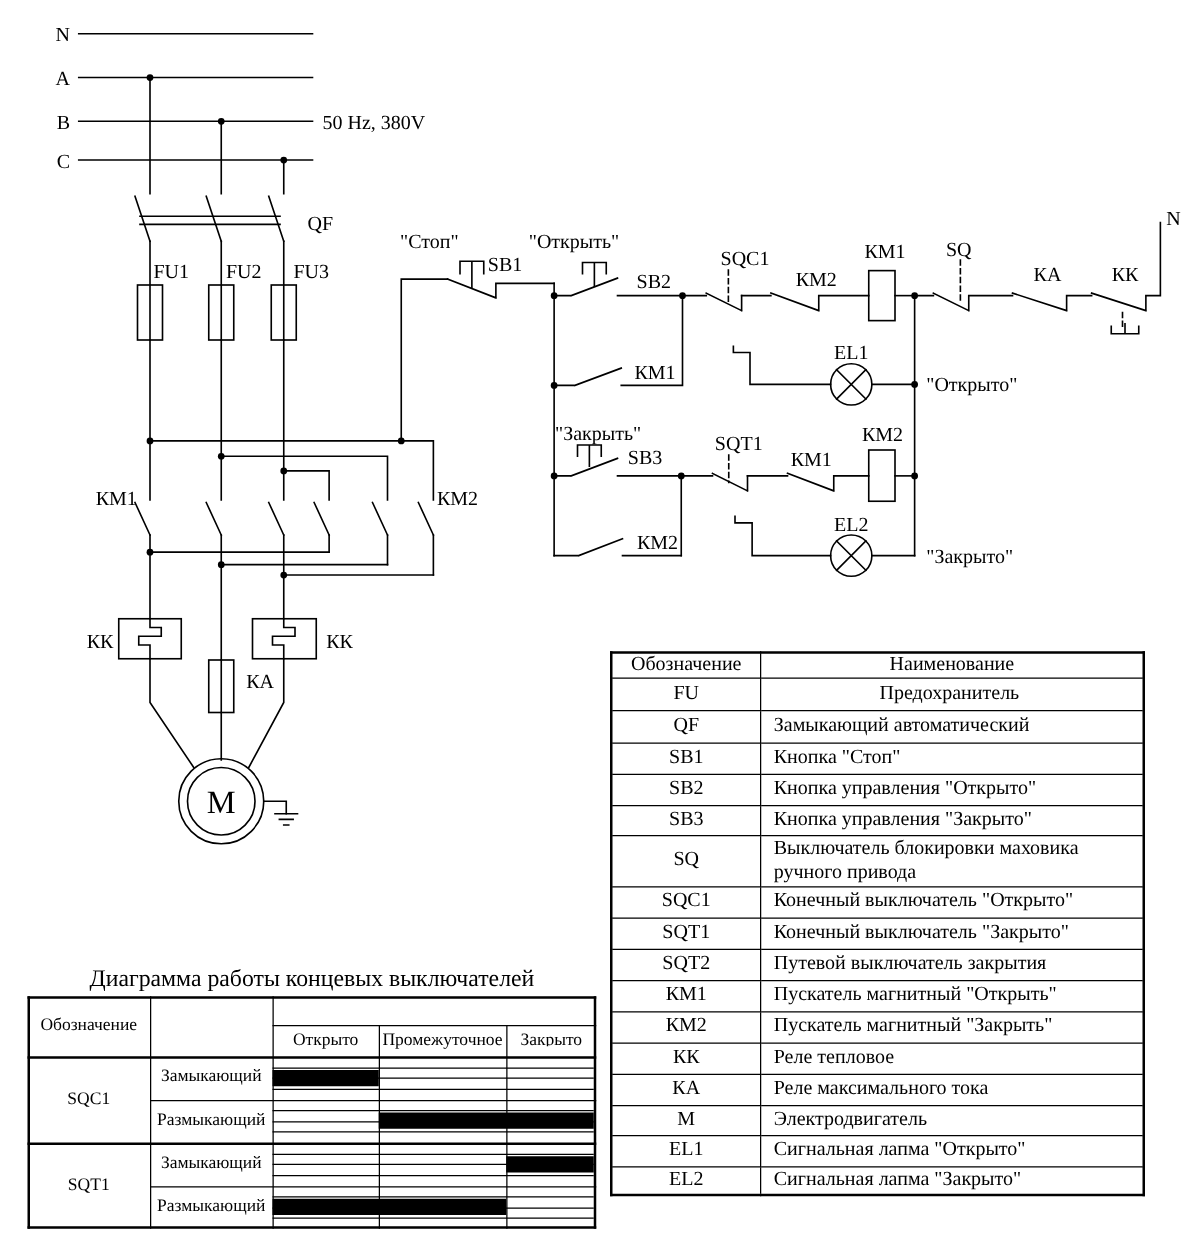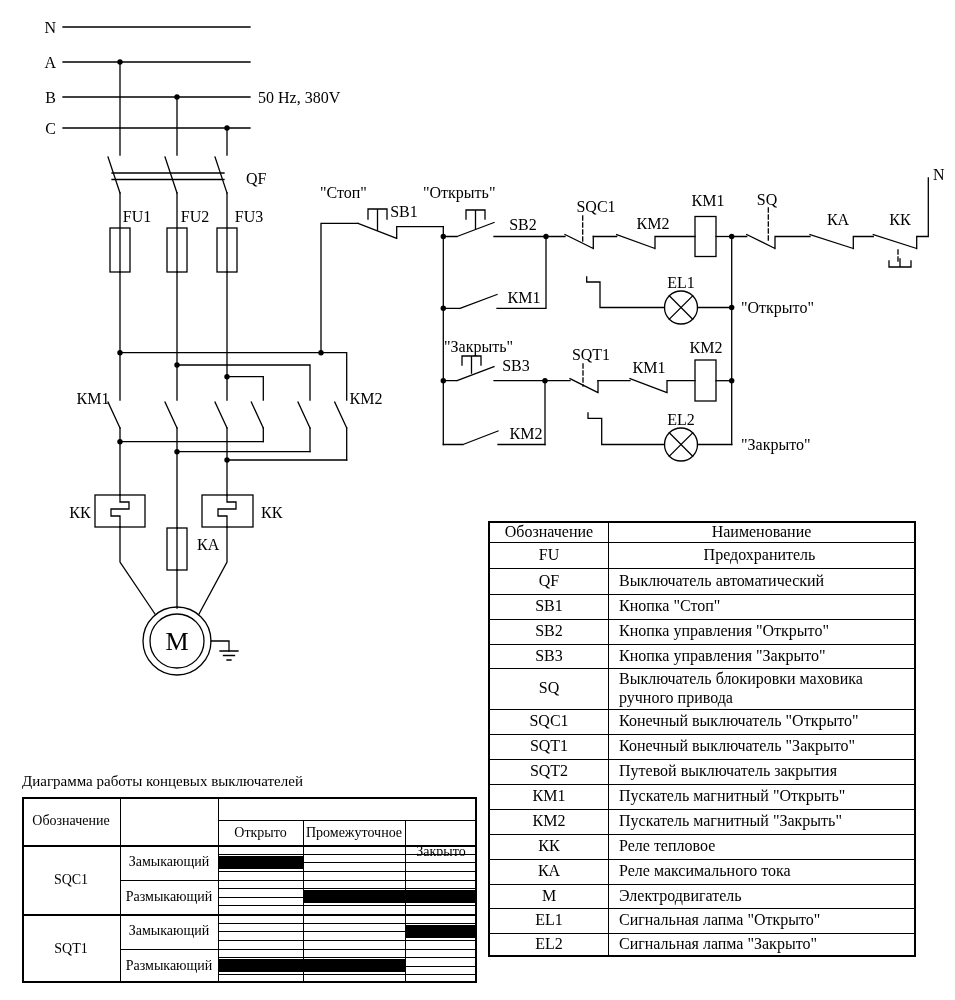--- a/index.html
+++ b/index.html
@@ -5,21 +5,21 @@
   html,body{margin:0;padding:0;background:#fff;}
   .stage{position:relative;width:955px;height:1000px;background:#fff;overflow:hidden;
          font-family:"Liberation Serif","DejaVu Serif",serif;color:#000;}
   svg text{font-family:"Liberation Serif","DejaVu Serif",serif;font-size:16px;fill:#000;stroke:none;}
   svg .w{stroke:#000;stroke-width:1.3;fill:none;stroke-linecap:square;stroke-linejoin:miter;}
   svg .d{stroke-dasharray:4 3;}
   svg .dot{fill:#000;stroke:none;}
   svg .big{font-size:26px;}
 
   
-  .lst-title{position:absolute;left:22px;top:773px;width:455px;text-align:left;font-size:15px;}
+  .lst-title{position:absolute;left:22px;top:773px;width:455px;text-align:center;font-size:19px;}
   .lst{position:absolute;left:22px;top:797px;width:455px;height:186px;font-size:14px;}
   .lst .ln{position:absolute;background:#000;}
   .lst .cell{position:absolute;text-align:center;overflow:hidden;}
   .lst .bar{position:absolute;background:#000;}
 
   
   .legend{position:absolute;left:488px;top:521px;width:428px;border-collapse:collapse;
           font-size:16px;table-layout:fixed;}
   .legend td,.legend th{border:1px solid #000;font-weight:normal;padding:0;line-height:1.15;}
   .legend{border:2px solid #000;}
@@ -244,21 +244,21 @@
       <div class="ln" style="left: 453px; top: 0px; width: 2px; height: 186px;"></div>
       <div class="ln" style="left: 98px; top: 0px; width: 1px; height: 186px;"></div>
       <div class="ln" style="left: 196px; top: 0px; width: 1px; height: 186px;"></div>
       <div class="ln" style="left: 281px; top: 23px; width: 1px; height: 163px;"></div>
       <div class="ln" style="left: 383px; top: 23px; width: 1px; height: 163px;"></div>
       <div class="ln" style="left: 196px; top: 23px; width: 259px; height: 1px;"></div>
       <div class="ln" style="left: 0px; top: 48px; width: 455px; height: 2px;"></div>
       <div class="cell" style="left: 0px; top: 0px; width: 98px; height: 48px; line-height: 48px;">Обозначение</div>
       <div class="cell" style="left: 196px; top: 23px; width: 85px; height: 25px; line-height: 25px; text-align: center;">Открыто</div>
       <div class="cell" style="left: 281px; top: 23px; width: 102px; height: 25px; line-height: 25px;">Промежуточное</div>
-      <div class="cell" style="left: 383px; top: 23px; width: 72px; height: 17px; line-height: 25px; margin-top: 19px;">Закрыто</div>
+      <div class="cell" style="left: 383px; top: 23px; width: 72px; height: 17px; line-height: 25px;">Закрыто</div>
       <div class="cell" style="left: 0px; top: 48px; width: 98px; height: 69px; line-height: 69px;">SQC1</div>
       <div class="cell" style="left: 98px; top: 48px; width: 98px; height: 34.5px; line-height: 34.5px;">Замыкающий</div>
       <div class="ln" style="left: 196px; top: 57px; width: 257px; height: 1px;"></div>
       <div class="ln" style="left: 196px; top: 65px; width: 257px; height: 1px;"></div>
       <div class="ln" style="left: 196px; top: 74px; width: 257px; height: 1px;"></div>
       <div class="bar" style="left: 196px; top: 58.75px; width: 85px; height: 13px;"></div>
       <div class="ln" style="left: 98px; top: 82.5px; width: 357px; height: 1px;"></div>
       <div class="cell" style="left: 98px; top: 82.5px; width: 98px; height: 34.5px; line-height: 34.5px;">Размыкающий</div>
       <div class="ln" style="left: 196px; top: 91px; width: 257px; height: 1px;"></div>
       <div class="ln" style="left: 196px; top: 100px; width: 257px; height: 1px;"></div>
@@ -287,21 +287,21 @@
         <th>Наименование</th>
       </tr>
     </thead>
     <tbody>
         <tr style="height: 26px; padding-left: 23px;">
           <td class="lg-code">FU</td>
           <td class="lg-name center">Предохранитель</td>
         </tr>
         <tr style="height: 26px;">
           <td class="lg-code">QF</td>
-          <td class="lg-name">Выключатель автоматический</td>
+          <td class="lg-name">Замыкающий автоматический</td>
         </tr>
         <tr style="height: 25px;">
           <td class="lg-code">SB1</td>
           <td class="lg-name">Кнопка "Стоп"</td>
         </tr>
         <tr style="height: 25px;">
           <td class="lg-code">SB2</td>
           <td class="lg-name">Кнопка управления "Открыто"</td>
         </tr>
         <tr style="height: 24px;">

